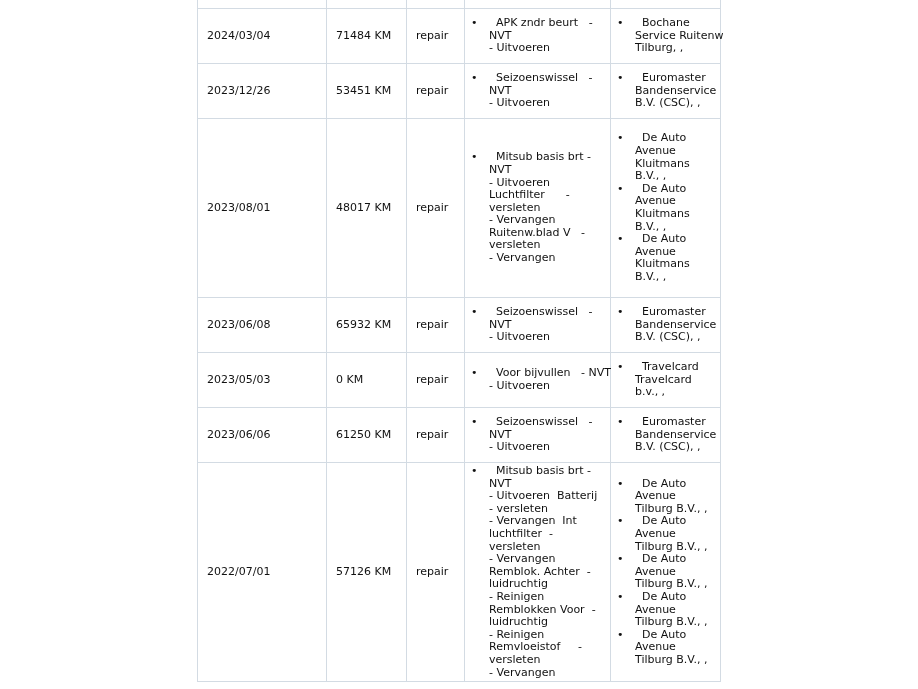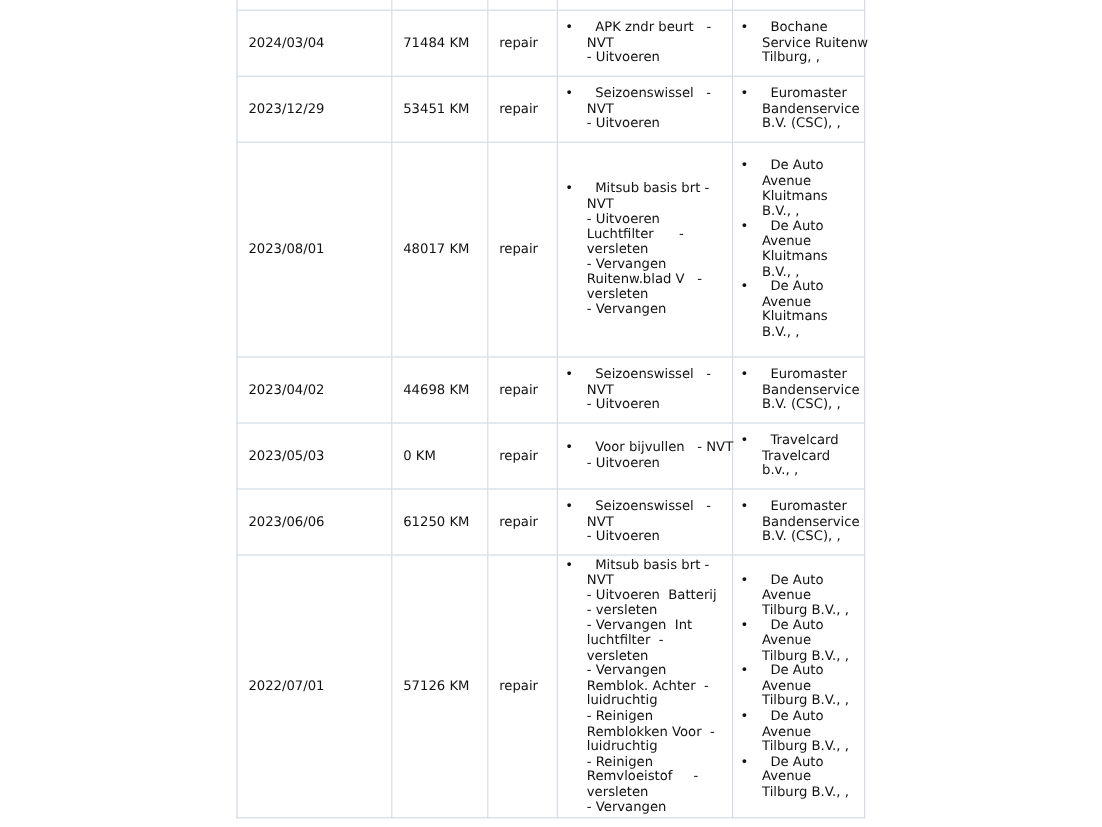--- a/index.html
+++ b/index.html
@@ -69,21 +69,21 @@
               <li><span class="bullet">•</span><div class="lines"><span>  APK zndr beurt   -</span><span>NVT</span><span>- Uitvoeren</span></div></li>
             </ul>
           </td>
           <td class="garage">
             <ul>
               <li><span class="bullet">•</span><div class="lines"><span>  Bochane</span><span>Service Ruitenw</span><span>Tilburg, ,</span></div></li>
             </ul>
           </td>
         </tr>
         <tr style="height: 55px;">
-          <td>2023/12/29</td>
+          <td>2023/12/26</td>
           <td>53451 KM</td>
           <td>repair</td>
           <td class="work">
             <ul>
               <li><span class="bullet">•</span><div class="lines"><span>  Seizoenswissel   -</span><span>NVT</span><span>- Uitvoeren</span></div></li>
             </ul>
           </td>
           <td class="garage">
             <ul>
               <li><span class="bullet">•</span><div class="lines"><span>  Euromaster</span><span>Bandenservice</span><span>B.V. (CSC), ,</span></div></li>
@@ -101,22 +101,22 @@
           </td>
           <td class="garage">
             <ul>
               <li><span class="bullet">•</span><div class="lines"><span>  De Auto</span><span>Avenue</span><span>Kluitmans</span><span>B.V., ,</span></div></li>
               <li><span class="bullet">•</span><div class="lines"><span>  De Auto</span><span>Avenue</span><span>Kluitmans</span><span>B.V., ,</span></div></li>
               <li><span class="bullet">•</span><div class="lines"><span>  De Auto</span><span>Avenue</span><span>Kluitmans</span><span>B.V., ,</span></div></li>
             </ul>
           </td>
         </tr>
         <tr style="height: 55px;">
-          <td>2023/04/02</td>
-          <td>44698 KM</td>
+          <td>2023/06/08</td>
+          <td>65932 KM</td>
           <td>repair</td>
           <td class="work">
             <ul>
               <li><span class="bullet">•</span><div class="lines"><span>  Seizoenswissel   -</span><span>NVT</span><span>- Uitvoeren</span></div></li>
             </ul>
           </td>
           <td class="garage">
             <ul>
               <li><span class="bullet">•</span><div class="lines"><span>  Euromaster</span><span>Bandenservice</span><span>B.V. (CSC), ,</span></div></li>
             </ul>

